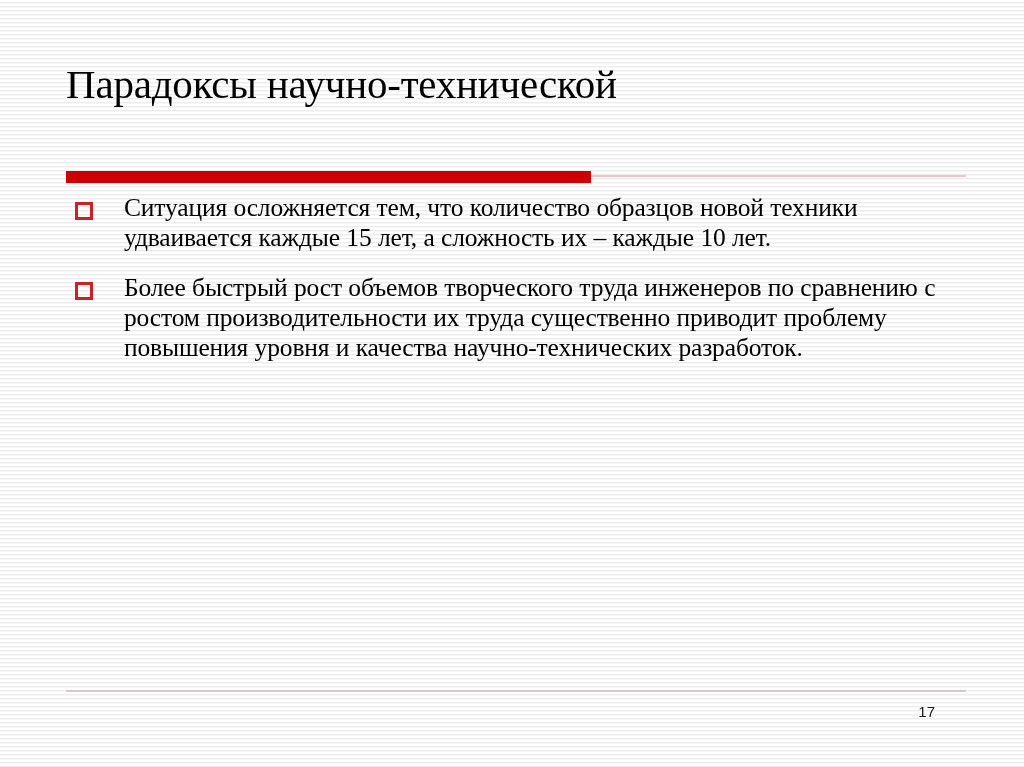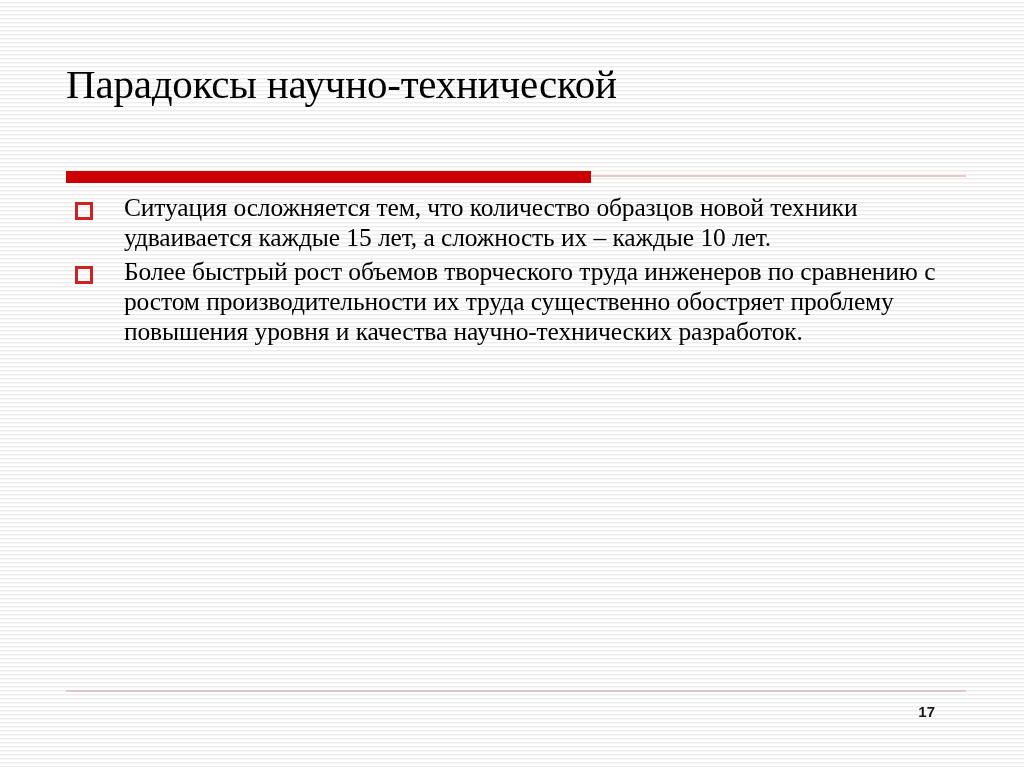--- a/index.html
+++ b/index.html
@@ -78,21 +78,21 @@
     position: absolute;
     left: 66px;
     top: 193px;
     width: 910px;
   }
 
   .bullet-row {
     position: relative;
     display: block;
     padding-left: 58px;
-    margin-bottom: 4px;
+    margin-bottom: 20px;
   }
 
   .bullet-marker {
     position: absolute;
     left: 9px;
     top: 9px;
     width: 12px;
     height: 12px;
     border: 3px solid #cc2222;
     background: transparent;
@@ -123,21 +123,20 @@
   .page-number {
     position: absolute;
     left: 895px;
     top: 703px;
     width: 40px;
     text-align: right;
     font-family: "Liberation Sans", "DejaVu Sans", sans-serif;
     font-size: 15px;
     line-height: 18px;
     color: #1a1a1a;
-    font-weight: bold;
   }
 </style>
 </head>
 <body>
 
 <div class="slide">
 
   <div class="title-block">
     <div class="title-line">Парадоксы научно-технической</div>
   </div>
@@ -147,21 +146,21 @@
 
   <div class="body-block">
 
     <div class="bullet-row">
       <span class="bullet-marker"></span>
       <span class="bullet-text">Ситуация осложняется тем, что количество образцов новой техники удваивается каждые 15 лет, а сложность их – каждые 10 лет.</span>
     </div>
 
     <div class="bullet-row">
       <span class="bullet-marker"></span>
-      <span class="bullet-text">Более быстрый рост объемов творческого труда инженеров по сравнению с ростом производительности их труда существенно обостряет проблему повышения уровня и качества научно-технических разработок.</span>
+      <span class="bullet-text">Более быстрый рост объемов творческого труда инженеров по сравнению с ростом производительности их труда существенно приводит проблему повышения уровня и качества научно-технических разработок.</span>
     </div>
 
 
 
   </div>
 
   <div class="footer-rule"></div>
   <div class="page-number">17</div>
 
 </div>

